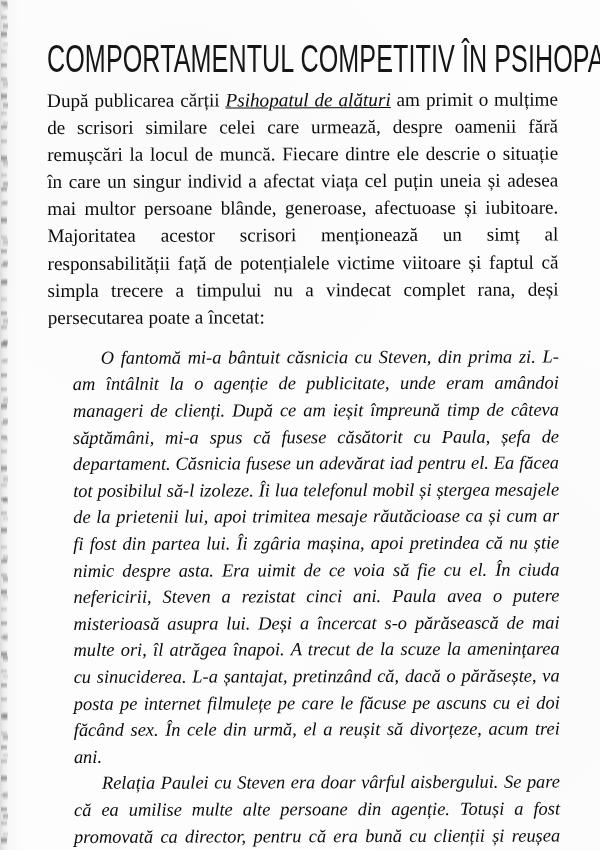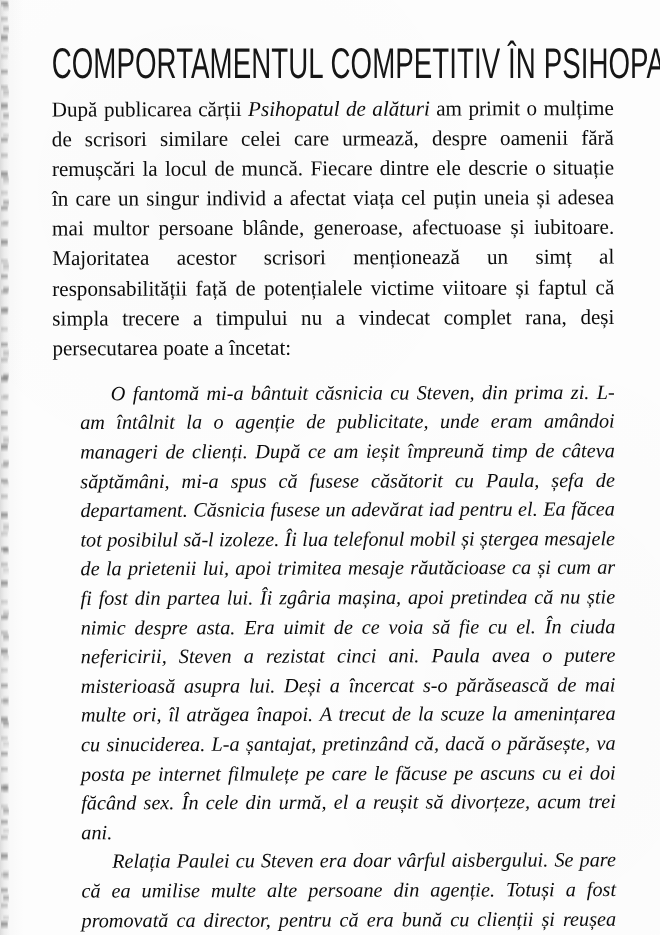--- a/index.html
+++ b/index.html
@@ -102,20 +102,21 @@
     margin: 0;
     font-size: 19.2px;
     line-height: 27.1px;
     text-align: justify;
     text-align-last: left;
     word-spacing: 0.1px;
     color: #0b0b0b;
   }
   .intro-paragraph .book-title {
     font-style: italic;
+    text-decoration: underline;
   }
 
   
   .letter-quote {
     margin: 14px 0 0 0;
     padding-left: 25px;
     font-style: italic;
     font-size: 18.4px;
     line-height: 26.6px;
     text-align: justify;

